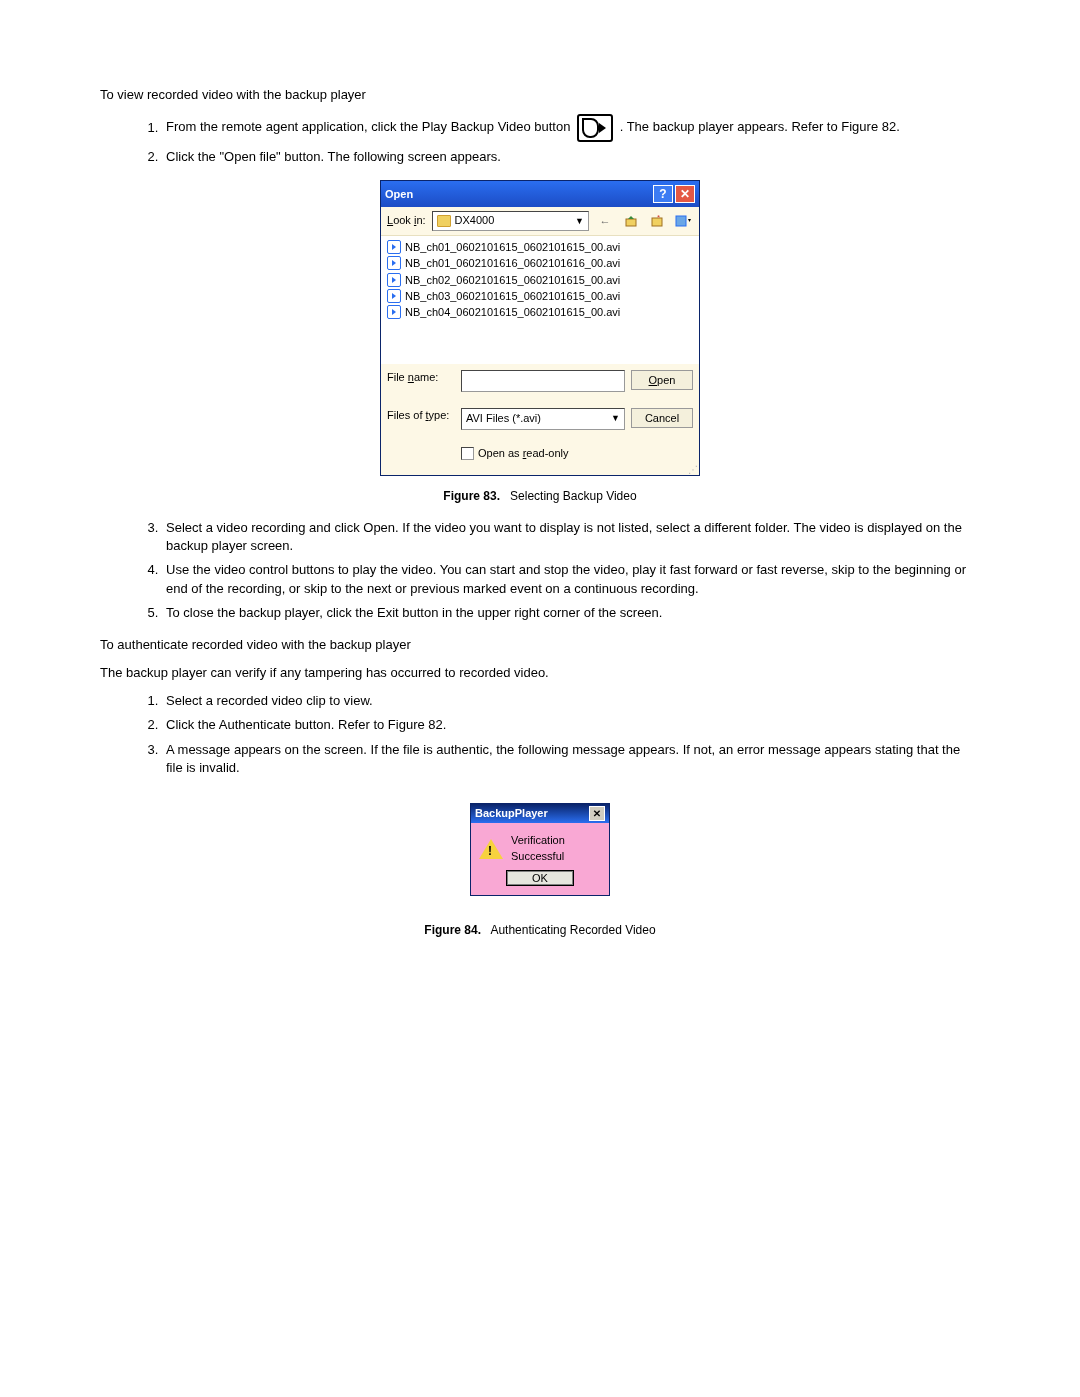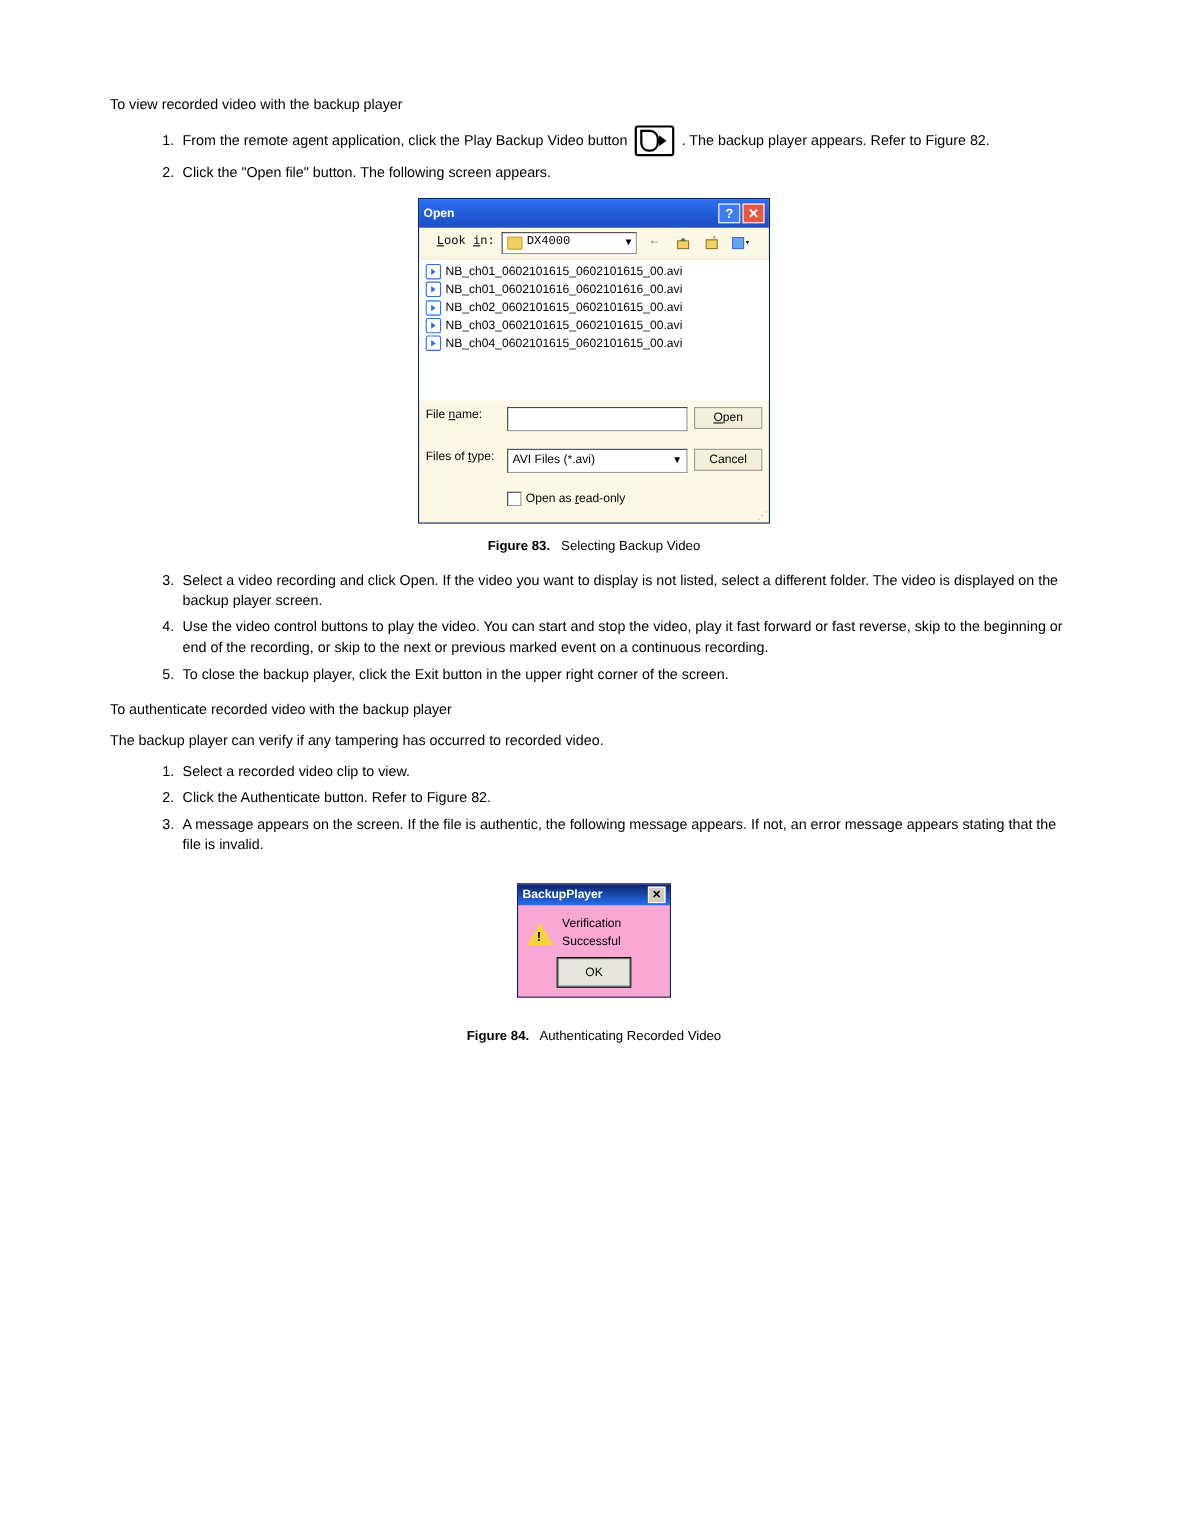--- a/index.html
+++ b/index.html
@@ -53,23 +53,22 @@
     align-items: center;
   }
   .titlebar .tb-icons { display:flex; gap:2px; }
   .tb-btn {
     width: 18px; height: 16px; border: 1px solid #fff; display:flex;
     align-items:center; justify-content:center; font-size:12px;
   }
   .tb-help { background:#3d7cf3; color:#fff; }
   .tb-close { background:#e45844; color:#fff; }
   .lookin-row {
-    display:flex; align-items:center; gap:6px; padding:4px 16px;
+    display:flex; align-items:center; gap:6px; padding:4px 6px;
     border-bottom:1px solid #e8e0c0;
-    font-family:Liberation Mono, monospace;
   }
   .lookin-select {
     flex:1; background:#fff; border:1px inset #999; padding:1px 4px;
     display:flex; align-items:center; gap:4px;
   }
   .folder-ico {
     width:12px; height:10px; background:#f0d060; border:1px solid #d0a030;
     border-radius:1px;
   }
   .nav-btn {
@@ -124,21 +123,21 @@
     width:0;height:0;border-left:12px solid transparent;
     border-right:12px solid transparent;border-bottom:20px solid #f7d23e;
     position:relative;
   }
   .warn-ico::after {
     content:"!"; position:absolute; left:-3px; top:4px; color:#000;
     font-weight:bold; font-size:12px;
   }
   .bp-msg { font-size:11px; }
   .bp-btnrow { text-align:center; padding:2px 0 8px 0; }
-  .bp-ok { width:68px; height:28px; background:#e6e6de;
+  .bp-ok { width:68px; height:16px; background:#e6e6de;
     border:1px solid #000; font-size:11px; cursor:pointer;
     box-shadow:0 0 0 1px #808080 inset; }
   
   .playicon {
     display:inline-block; width:32px; height:24px; vertical-align:middle;
     background:#fff; border:2px solid #000; border-radius:3px;
     position:relative; margin:0 3px;
   }
   .playicon::before {
     content:""; position:absolute; left:3px; top:2px; width:13px; height:16px;

